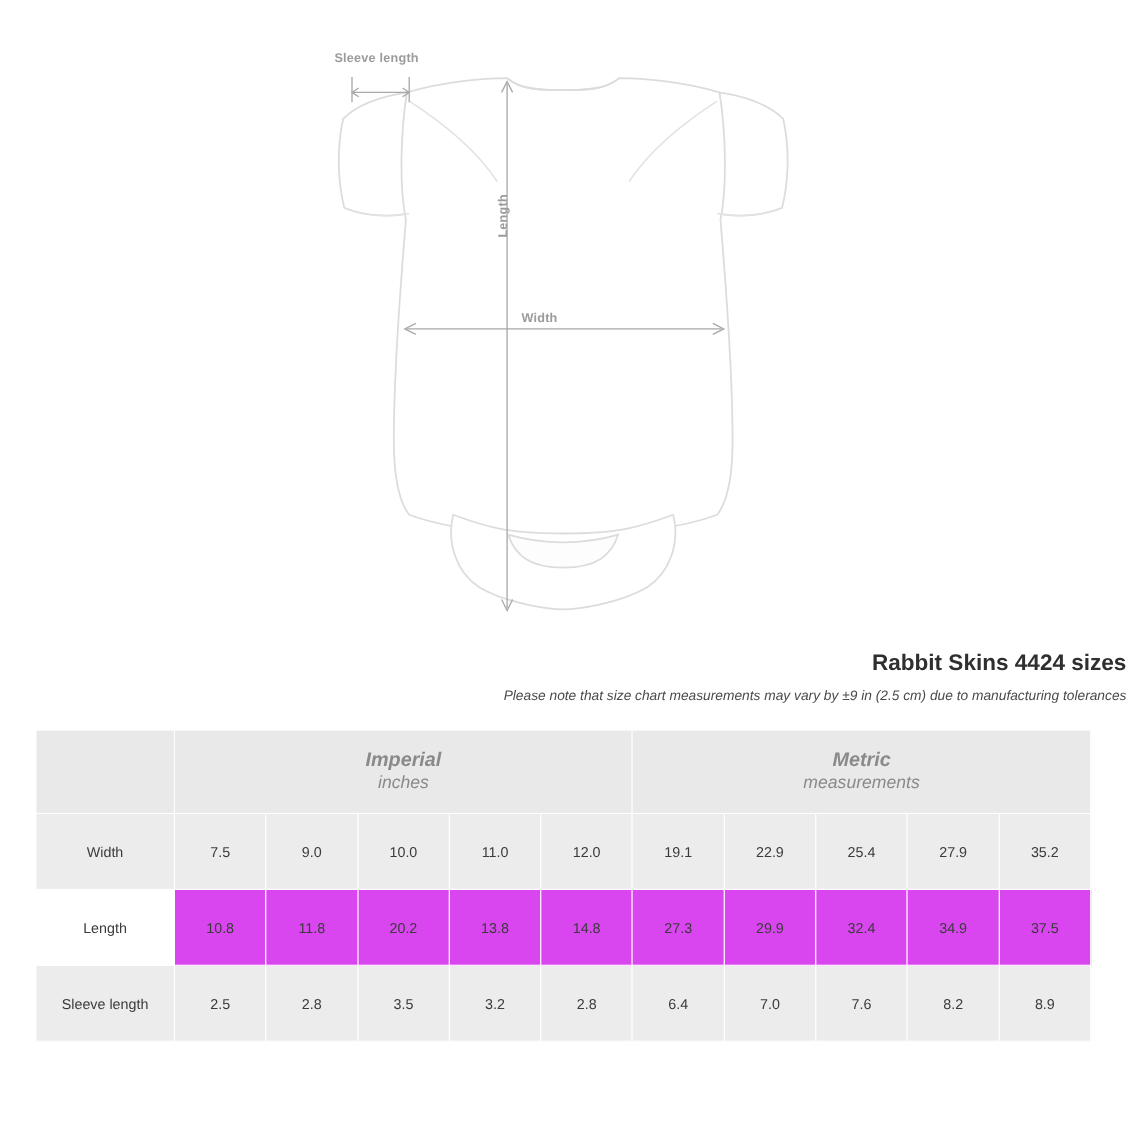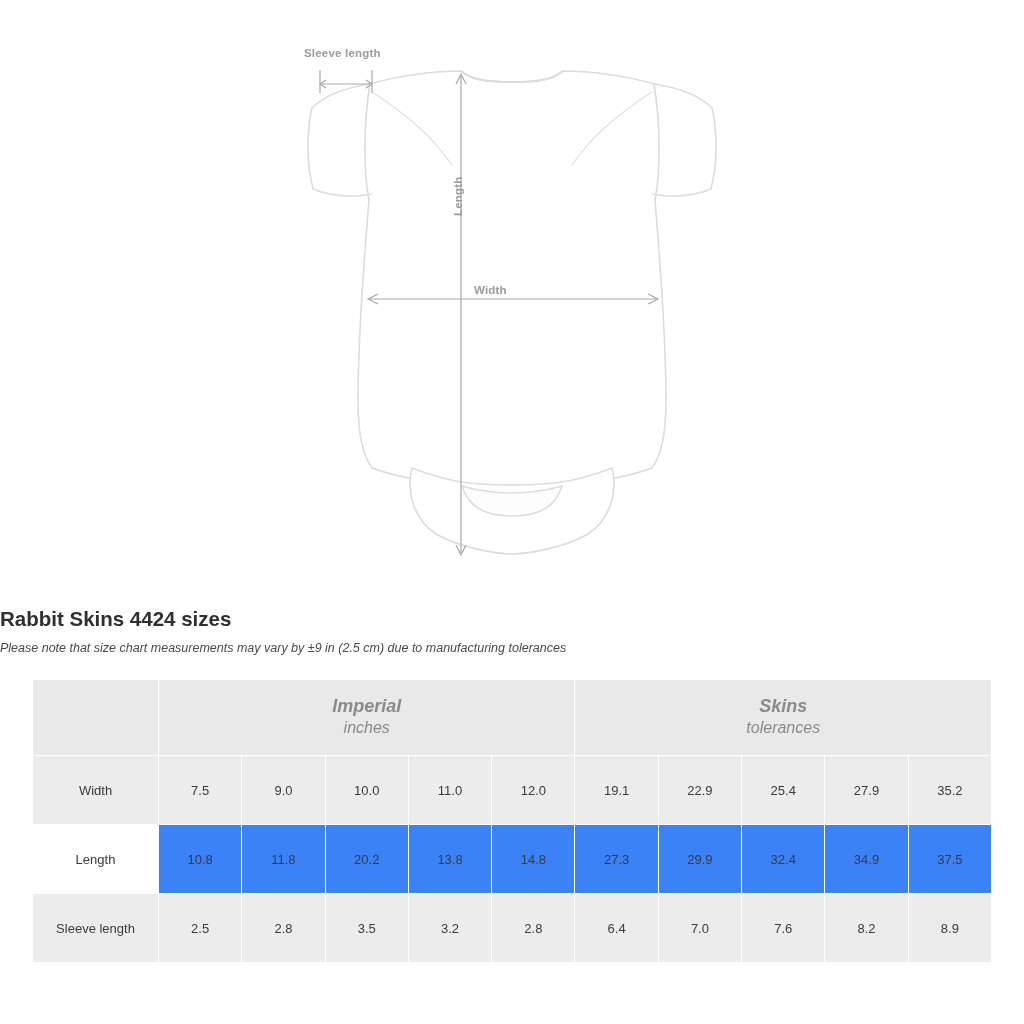--- a/index.html
+++ b/index.html
@@ -38,22 +38,22 @@
   .dim-width  { left: 474px; top: 284px; }
   .dim-length {
     left: 452px;
     top: 216px;
     transform: rotate(-90deg);
     transform-origin: left top;
   }
 
   
   .title-block {
-    text-align: left;
-    margin-top: 22px;
+    text-align: right;
+    margin-top: 6px;
   }
   .chart-title {
     font-size: 20.5px;
     font-weight: bold;
     color: #2f2f2f;
     margin: 0;
   }
   .chart-note {
     font-size: 12.5px;
     font-style: italic;
@@ -112,21 +112,21 @@
     font-size: 12px;
     font-weight: bold;
     margin-top: 2px;
   }
   .rowlabel {
     font-weight: bold;
     color: #3b3b3b;
     font-size: 13px;
   }
   tr.shade td { background: #ececec; }
-  tr.plain td { background: #3b82f6; }
+  tr.plain td { background: #d946ef; }
   tr.plain td.rowlabel { background: #ffffff; }
   .col-first { width: 126px; }
 </style>
 </head>
 <body>
 
 <div class="page">
 
   <div class="illustration">
     <svg class="garment-svg" width="1024" height="585" viewBox="0 0 1024 585">
@@ -210,22 +210,22 @@
           <col>
       </colgroup>
       <tbody>
         <tr>
           <td class="unit-cell"></td>
           <td class="unit-cell" colspan="5">
             <div class="unit-name">Imperial</div>
             <div class="unit-sub">inches</div>
           </td>
           <td class="unit-cell" colspan="5">
-            <div class="unit-name">Skins</div>
-            <div class="unit-sub">tolerances</div>
+            <div class="unit-name">Metric</div>
+            <div class="unit-sub">measurements</div>
           </td>
         </tr>
 
 
         <tr class="shade">
           <td class="rowlabel">Width</td>
           <td>7.5</td>
           <td>9.0</td>
           <td>10.0</td>
           <td>11.0</td>

